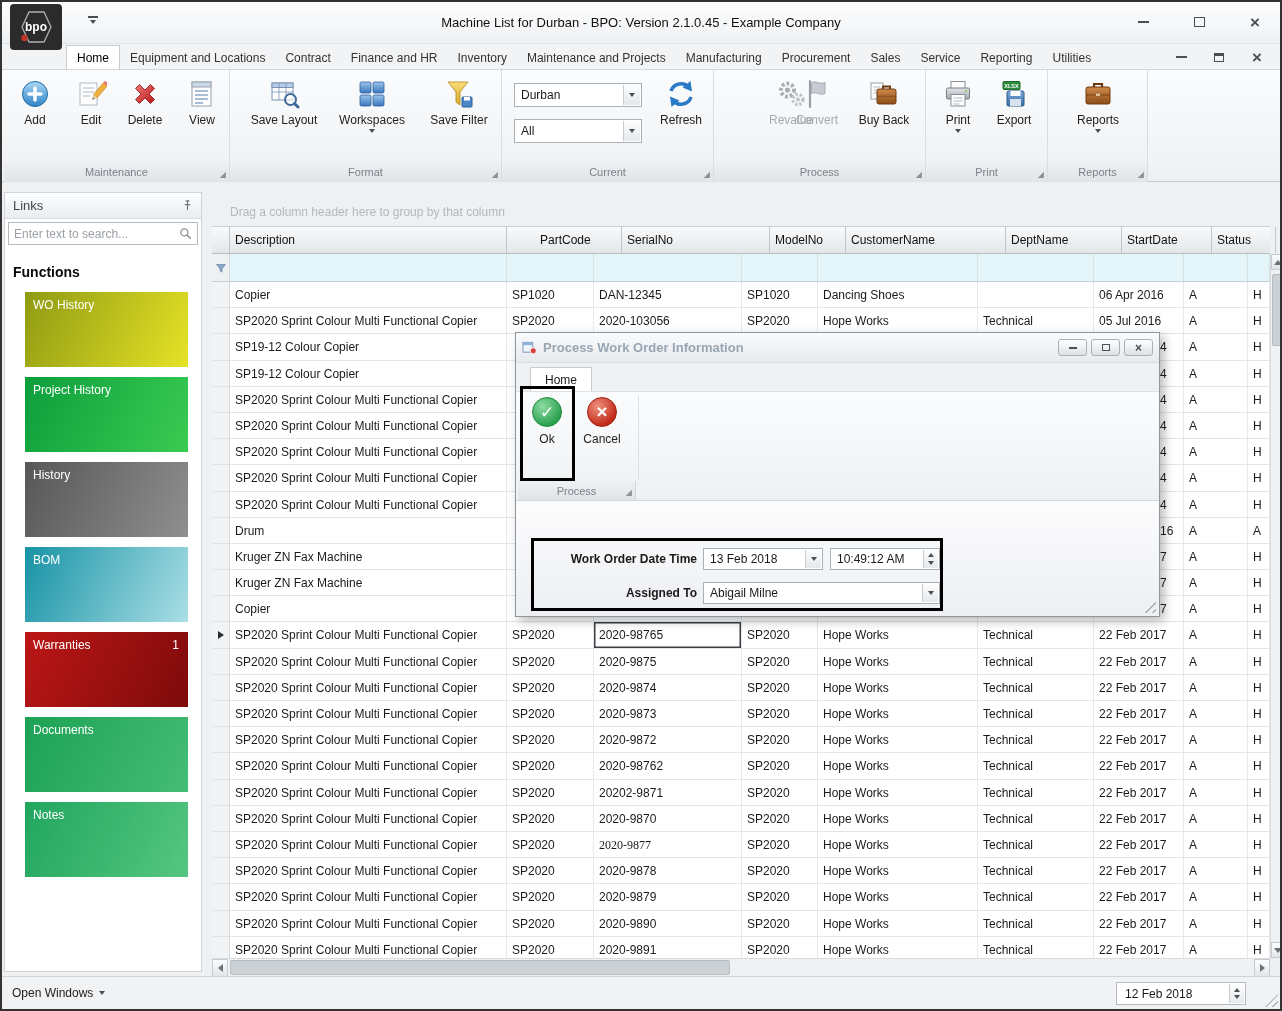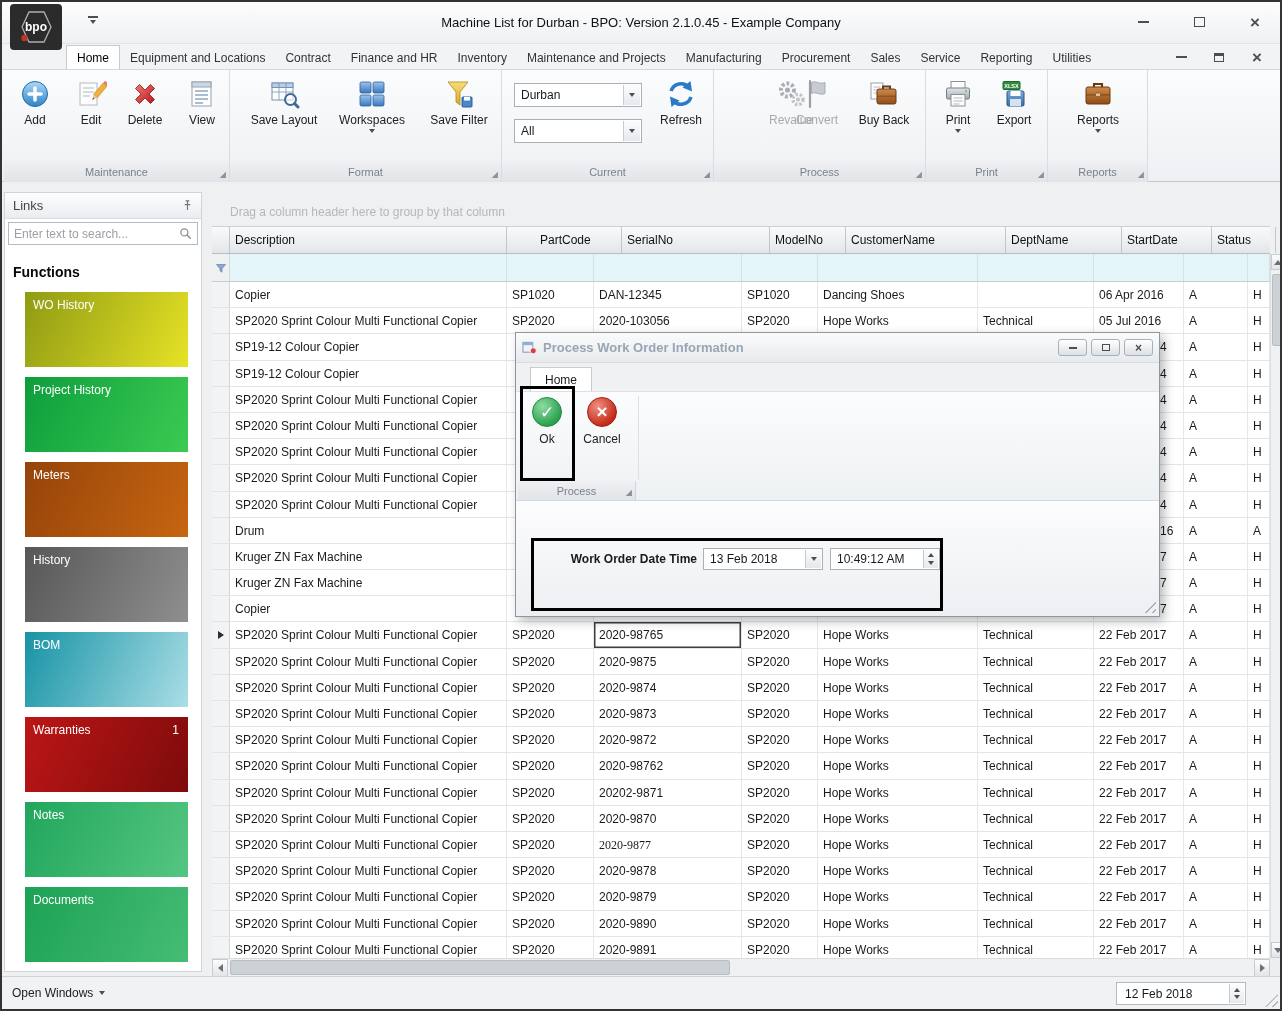--- a/index.html
+++ b/index.html
@@ -459,26 +459,25 @@
           <svg viewBox="0 0 14 14" width="13" height="13">
             <circle cx="5.8" cy="5.8" r="3.8" fill="none" stroke="#8a9096" stroke-width="1.4"></circle>
             <path d="M8.6 8.6l3.6 3.6" stroke="#8a9096" stroke-width="1.6" stroke-linecap="round"></path>
           </svg>
         </span>
     </div>
     <div class="functions-header">Functions</div>
     <div>
         <div class="func-btn" style="background: linear-gradient(115deg, rgb(143, 155, 19), rgb(230, 226, 38));"><span>WO History</span></div>
         <div class="func-btn" style="background: linear-gradient(115deg, rgb(13, 158, 60), rgb(59, 203, 82));"><span>Project History</span></div>
-        <div class="func-btn" style="background: linear-gradient(115deg, rgb(150, 68, 10), rgb(198, 101, 17));"><span>Meters</span></div>
         <div class="func-btn" style="background: linear-gradient(115deg, rgb(87, 87, 87), rgb(143, 143, 143));"><span>History</span></div>
         <div class="func-btn" style="background: linear-gradient(115deg, rgb(23, 147, 165), rgb(170, 222, 230));"><span>BOM</span></div>
         <div class="func-btn" style="background: linear-gradient(115deg, rgb(188, 22, 22), rgb(126, 11, 11));"><span>Warranties</span><span class="badge">1</span></div>
+        <div class="func-btn" style="background: linear-gradient(115deg, rgb(28, 162, 84), rgb(70, 189, 117));"><span>Documents</span></div>
         <div class="func-btn" style="background: linear-gradient(115deg, rgb(33, 166, 93), rgb(85, 198, 129));"><span>Notes</span></div>
-        <div class="func-btn" style="background: linear-gradient(115deg, rgb(28, 162, 84), rgb(70, 189, 117));"><span>Documents</span></div>
       </div>
   </div>
 
   <div class="group-hint">Drag a column header here to group by that column</div>
   <div class="grid-header">
       <div class="hcell ind"></div>
       <div class="hcell" style="width: 277px;">Description</div>
       <div class="hcell" style="width: 87px; margin-left: 28px;">PartCode</div>
       <div class="hcell" style="width: 148px;">SerialNo</div>
       <div class="hcell" style="width: 76px;">ModelNo</div>
@@ -916,19 +915,28 @@
             </span>
         </div>
         <div class="dcombo" style="left:314px;width:110px;">
           <span>10:49:12 AM</span>
           <span class="spin">
               <span class="tri-up small"></span>
               <span class="tri-down small"></span>
             </span>
         </div>
       </div>
+      <div class="form-row" style="top:81px;">
+        <label class="flabel">Assigned To</label>
+        <div class="dcombo" style="left:187px;width:237px;">
+          <span>Abigail Milne</span>
+          <span class="dd">
+              <span class="tri-down small"></span>
+            </span>
+        </div>
+      </div>
       <div class="annotation-box" style="left:15px;top:37px;width:412px;height:73px;"></div>
       <div class="dlg-grip"></div>
     </div>
     <div class="annotation-box" style="left:4px;top:53px;width:55px;height:95px;"></div>
   </div>
 
 </div>
 
 </body></html>

